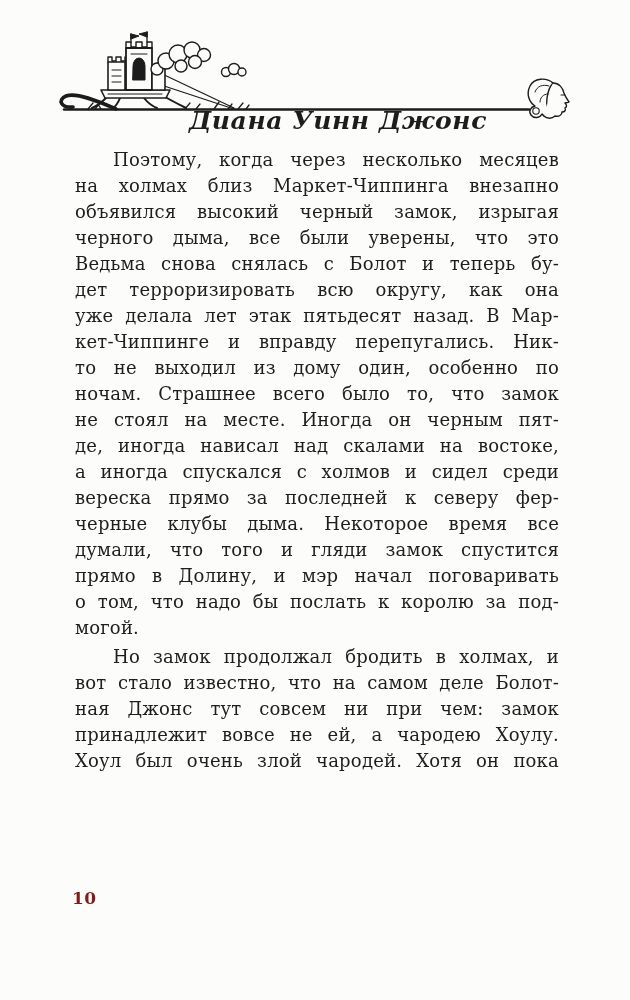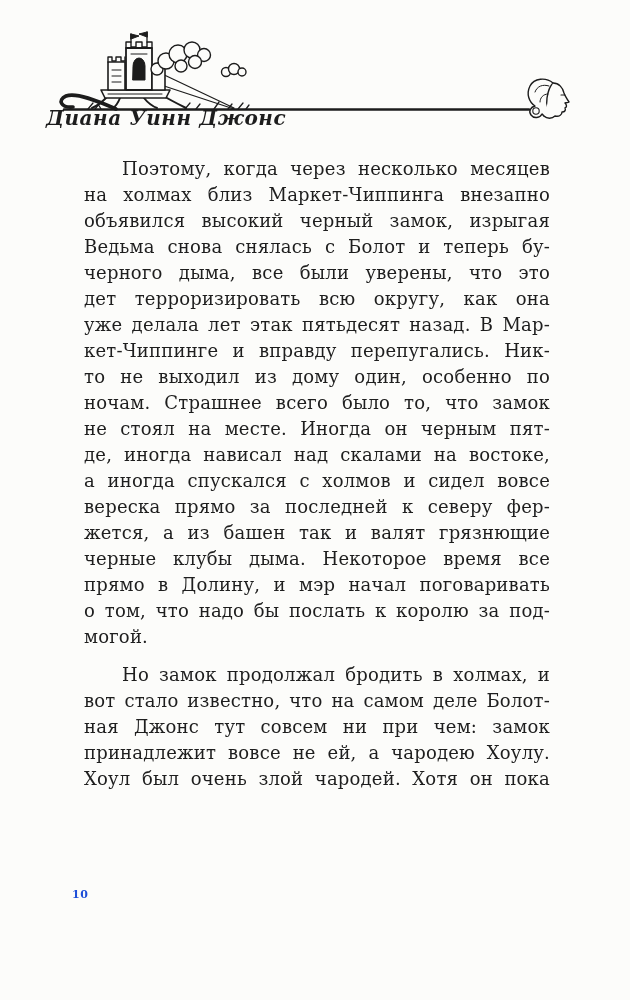--- a/index.html
+++ b/index.html
@@ -33,57 +33,58 @@
     width: 630px;
     height: 118px;
   }
   .author-name {
     position: absolute;
     top: 78px;
     left: 0;
     width: 630px;
     box-sizing: border-box;
     padding-left: 46px;
+    text-align: center;
     font-style: italic;
     font-weight: bold;
-    font-size: 20px;
+    font-size: 25px;
     letter-spacing: 0.6px;
     color: #1d1d1d;
     white-space: nowrap;
   }
 
   
   .text-block {
     position: absolute;
     top: 144px;
     left: 72px;
     width: 490px;
     font-size: 18px;
     line-height: 26px;
     letter-spacing: 0.2px;
     color: #1e1e1e;
   }
-  .paragraph { margin: 12px; }
+  .paragraph { margin: 3px; }
   .line {
     text-align: justify;
     text-align-last: justify;
     white-space: normal;
   }
   .paragraph .line:first-child { text-indent: 38px; }
   .line.short-last { text-align-last: left; }
 
   
   .page-number {
     position: absolute;
     top: 888px;
     left: 72px;
-    font-size: 11px;
+    font-size: 17px;
     font-weight: bold;
     letter-spacing: 0.5px;
-    color: #1d4ed8;
+    color: #7f1d1d;
   }
 </style>
 </head>
 <body>
 
 <div class="page">
 
   <header class="chapter-header">
     <svg viewBox="0 0 630 118" xmlns="http://www.w3.org/2000/svg">
       <g stroke="#1c1c1c" fill="none" stroke-linecap="round" stroke-linejoin="round">
@@ -140,33 +141,33 @@
       </g>
     </svg>
     <div class="author-name">Диана Уинн Джонс</div>
   </header>
 
   <main class="text-block">
     <div class="paragraph">
         <div class="line">Поэтому, когда через несколько месяцев</div>
         <div class="line">на холмах близ Маркет-Чиппинга внезапно</div>
         <div class="line">объявился высокий черный замок, изрыгая</div>
+        <div class="line">черного дыма, все были уверены, что это</div>
         <div class="line">Ведьма снова снялась с Болот и теперь бу-</div>
-        <div class="line">черного дыма, все были уверены, что это</div>
         <div class="line">дет терроризировать всю округу, как она</div>
         <div class="line">уже делала лет этак пятьдесят назад. В Мар-</div>
         <div class="line">кет-Чиппинге и вправду перепугались. Ник-</div>
         <div class="line">то не выходил из дому один, особенно по</div>
         <div class="line">ночам. Страшнее всего было то, что замок</div>
         <div class="line">не стоял на месте. Иногда он черным пят-</div>
         <div class="line">де, иногда нависал над скалами на востоке,</div>
-        <div class="line">а иногда спускался с холмов и сидел вовсе</div>
+        <div class="line">а иногда спускался с холмов и сидел среди</div>
         <div class="line">вереска прямо за последней к северу фер-</div>
-        <div class="line">жется, а из башен так и валят грязнющие</div>
         <div class="line">черные клубы дыма. Некоторое время все</div>
+        <div class="line">думали, что того и гляди замок спустится</div>
         <div class="line">прямо в Долину, и мэр начал поговаривать</div>
         <div class="line">о том, что надо бы послать к королю за под-</div>
         <div class="line short-last">могой.</div>
       </div>
     <div class="paragraph">
         <div class="line">Но замок продолжал бродить в холмах, и</div>
         <div class="line">вот стало известно, что на самом деле Болот-</div>
         <div class="line">ная Джонс тут совсем ни при чем: замок</div>
         <div class="line">принадлежит вовсе не ей, а чародею Хоулу.</div>
         <div class="line">Хоул был очень злой чародей. Хотя он пока</div>

